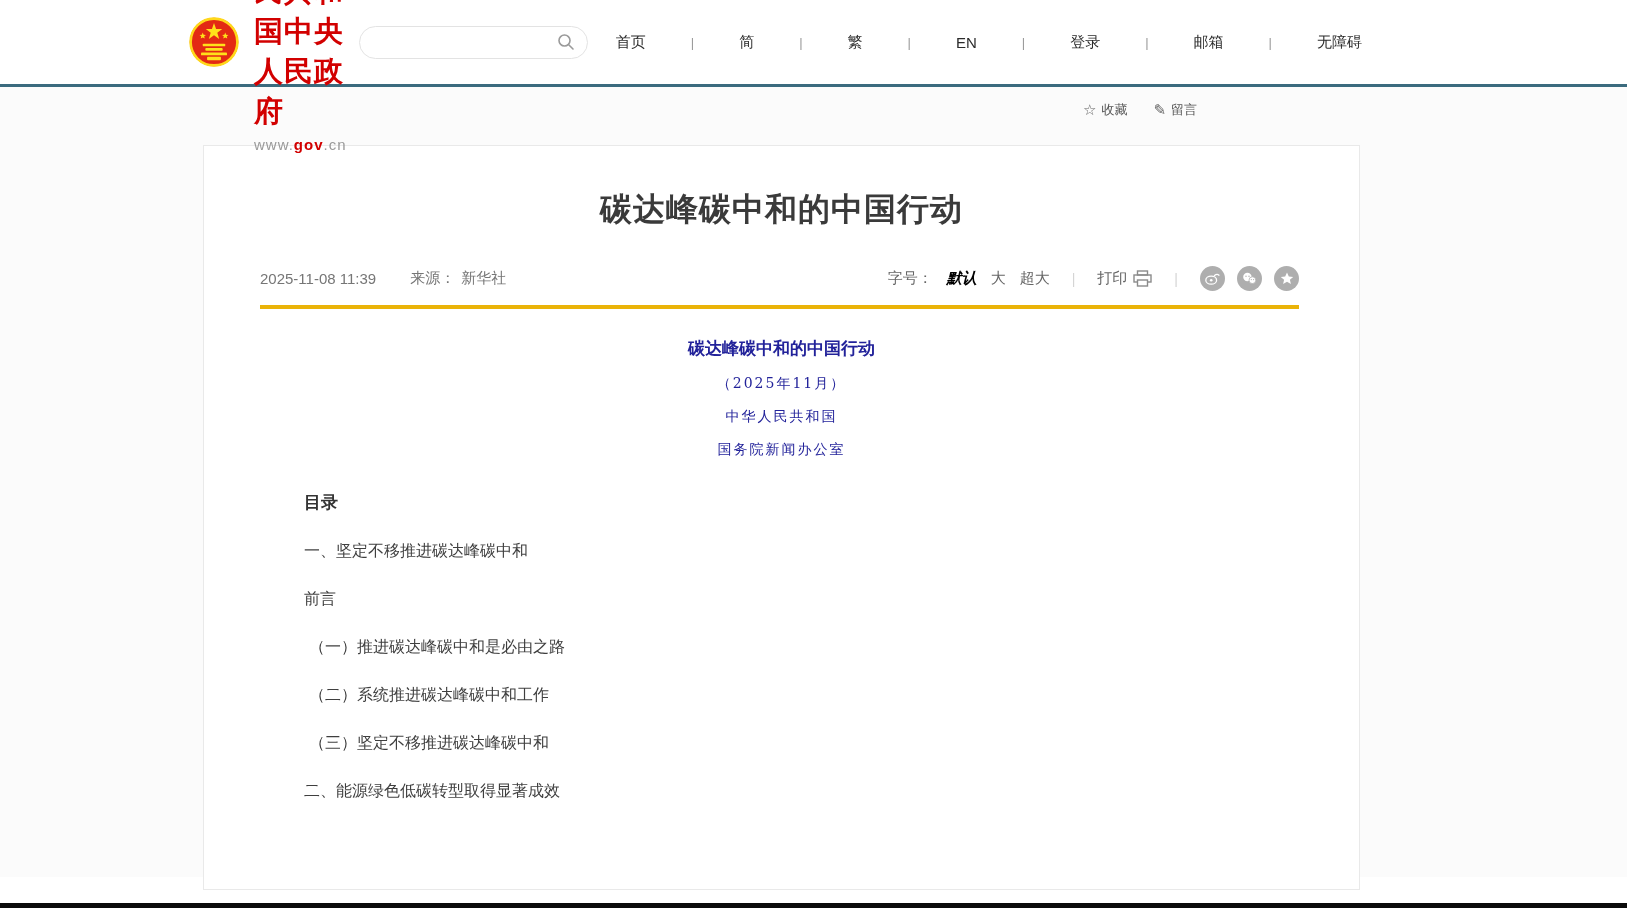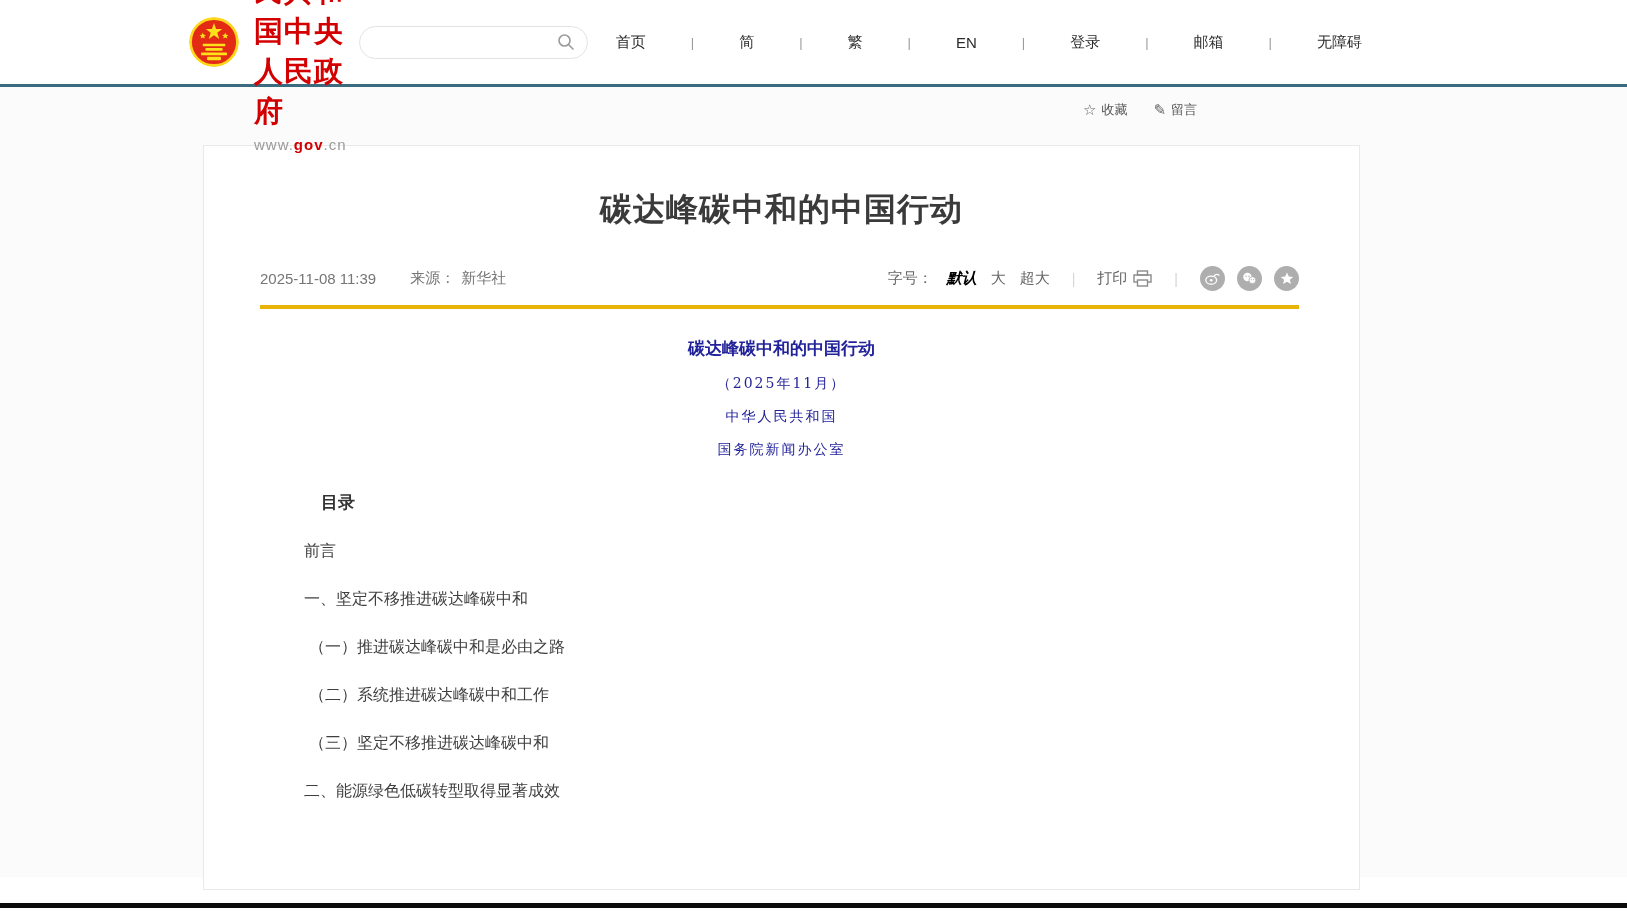--- a/index.html
+++ b/index.html
@@ -50,21 +50,21 @@
   .share-icons { display:flex; align-items:center; gap:12px; }
   .circle-ic { width:25px; height:25px; border-radius:50%; background:#aeaeae;
     display:flex; align-items:center; justify-content:center; cursor:pointer; }
 
   
   .body-col { padding:0 85px; color:#333; }
   .lead { margin-top:46px; font-size:16px; line-height:1.7; }
   .doc-title { margin-top:28px; text-align:center; font-size:17px; font-weight:bold; color:#22229a; }
   .doc-line { margin-top:15px; text-align:center; font-size:14px; color:#22229a;
     font-family:"DejaVu Serif","Liberation Serif",serif; letter-spacing:2px; }
-  .toc-heading { margin-top:32px; margin-left:32px; font-size:17px; font-weight:bold; color:#333; }
+  .toc-heading { margin-top:32px; margin-left:15px; font-size:17px; font-weight:bold; color:#333; }
   .toc-item { margin-top:27px; margin-left:15px; font-size:16px; color:#3f3f3f; }
   .toc-item.sub { margin-left:20px; }
 
   .bottom-bar { position:absolute; left:0; top:903px; width:1627px; height:5px; background:#0b0b0b; }
 </style>
 </head>
 <body>
 
 <div class="header">
   <div class="logo-block">
@@ -179,22 +179,22 @@
         </span>
       </div>
     </div>
 
     <div class="body-col">
       <p class="doc-title">碳达峰碳中和的中国行动</p>
       <p class="doc-line">（2025年11月）</p>
       <p class="doc-line">中华人民共和国</p>
       <p class="doc-line">国务院新闻办公室</p>
       <p class="toc-heading">目录</p>
+      <p class="toc-item">一、坚定不移推进碳达峰碳中和</p>
       <p class="toc-item">前言</p>
-      <p class="toc-item">一、坚定不移推进碳达峰碳中和</p>
       <p class="toc-item sub">（一）推进碳达峰碳中和是必由之路</p>
       <p class="toc-item sub">（二）系统推进碳达峰碳中和工作</p>
       <p class="toc-item sub">（三）坚定不移推进碳达峰碳中和</p>
       <p class="toc-item">二、能源绿色低碳转型取得显著成效</p>
 
     </div>
 
   </div>
 </div>
 

